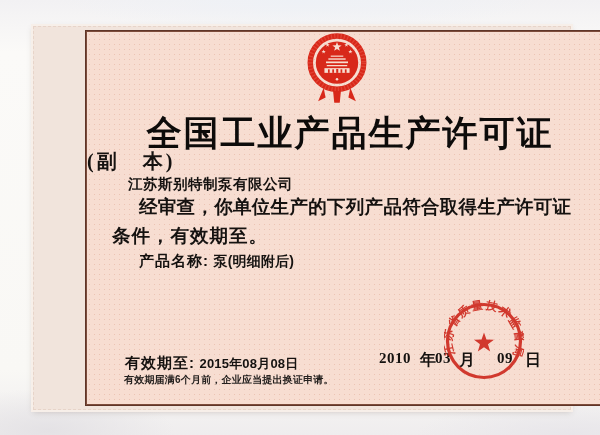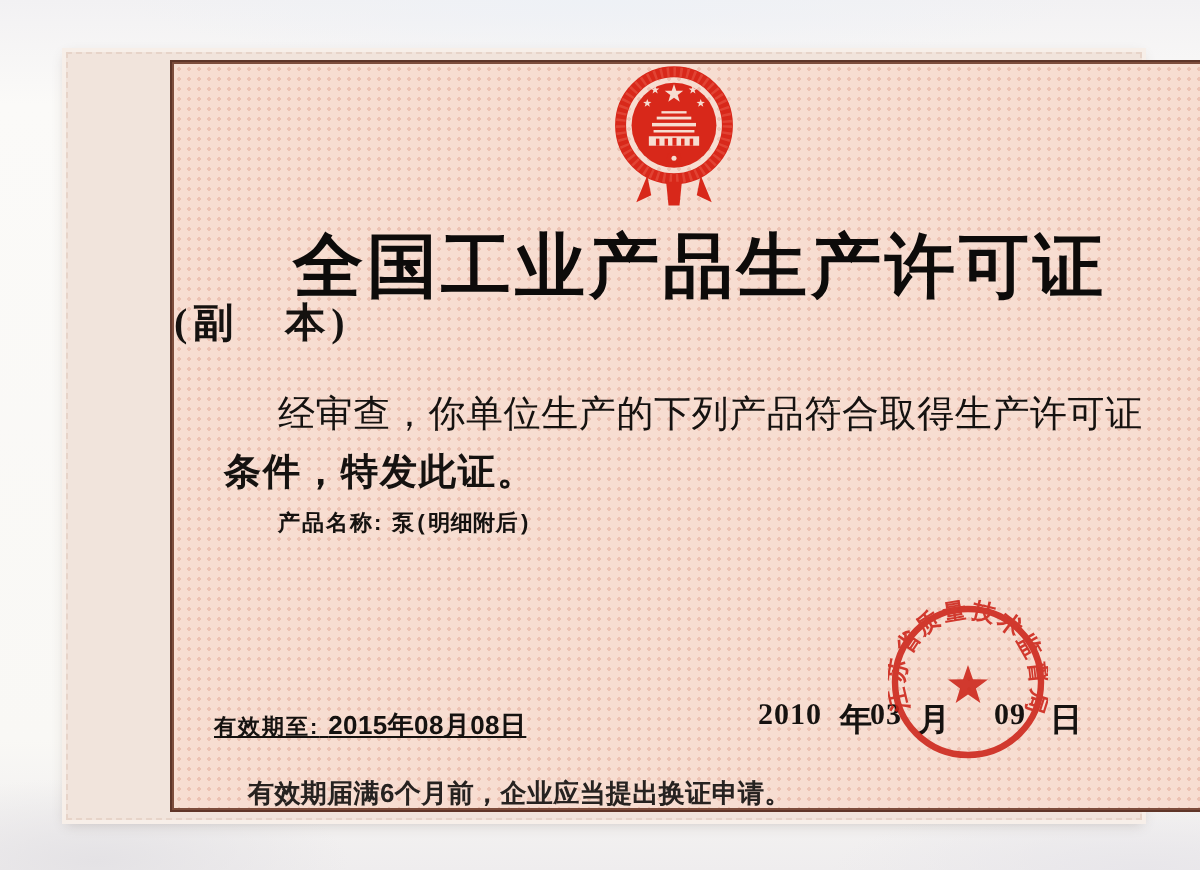--- a/index.html
+++ b/index.html
@@ -49,32 +49,32 @@
   .title{
     left:0;top:78px;width:100%;text-align:center;
     font-family:"Liberation Serif",serif;font-weight:700;
     font-size:35px;letter-spacing:2px;color:#0d0b0a;white-space:nowrap;
   }
   .subtitle{
     left:0;top:116px;width:100%;text-align:left;
     font-family:Liberation Serif, serif;font-size:20px;font-weight:600;letter-spacing:3px;
   }
   .company{left:41px;top:143px;font-size:14.5px;font-weight:600;letter-spacing:.5px;}
-  .stmt1{left:52px;top:162px;font-size:18.5px;font-weight:400;letter-spacing:.3px;white-space:nowrap;text-align:right;}
+  .stmt1{left:52px;top:162px;font-size:18.5px;font-weight:700;letter-spacing:.3px;white-space:nowrap;text-align:right;}
   .stmt2{left:25px;top:191px;font-size:18.5px;font-weight:700;letter-spacing:1px;}
   .field{white-space:nowrap;}
-  .field .lbl{font-size:11px;font-weight:700;letter-spacing:1px;}
+  .field .lbl{font-size:15px;font-weight:700;letter-spacing:1px;}
   .field .val{font-size:13px;font-weight:700;letter-spacing:.2px;}
   .f-product{left:52px;top:220px;}
-  .f-product .val{font-size:11px;font-family:Liberation Mono, monospace;}
+  .f-product .val{font-size:14px;}
   .f-addr{left:38px;top:255px;}
   .f-prod-addr{left:38px;top:278px;}
   .f-certno{left:38px;top:300px;}
-  .f-expiry{left:20px;top:322px;text-decoration:underline;}
-  .note{left:37px;top:356px;font-size:13px;font-weight:700;color:#262220;letter-spacing:.2px;}
+  .f-expiry{left:38px;top:322px;}
+  .note{left:37px;top:341px;font-size:10px;font-weight:700;color:#262220;letter-spacing:.2px;}
   .issue-date span{position:absolute;top:318px;font-weight:700;font-family:Liberation Serif, serif;}
   .d-num{font-size:15px;letter-spacing:.5px;}
   .d-unit{font-size:16px;font-family:"Liberation Serif",serif;}
   .d-year{left:292px;} .d-year-u{left:333px;}
   .d-month{left:348px;} .d-month-u{left:372px;}
   .d-day{left:410px;} .d-day-u{left:438px;}
   .seal{left:357px;top:268px;opacity:.88;z-index:5;}
 </style>
 </head>
 <body>
@@ -115,22 +115,23 @@
           <g fill="#d8281a">
             <path d="M25,72 l-7,17 9.5,-4.5 z"></path>
             <path d="M59,72 l7,17 -9.5,-4.5 z"></path>
             <path d="M37,76 h10 l-1.5,15 h-7 z"></path>
           </g>
         </svg>
 
         <div class="abs title">全国工业产品生产许可证</div>
         <div class="abs subtitle">(副　本)</div>
 
+        <div class="abs company">江苏斯别特制泵有限公司</div>
         <div class="abs stmt1">经审查，你单位生产的下列产品符合取得生产许可证</div>
-        <div class="abs stmt2">条件，特发此证。</div>
+        <div class="abs stmt2">条件，有效期至。</div>
 
         <div class="abs field f-product">
           <span class="lbl">产品名称:</span>
           <span class="val">泵(明细附后)</span>
         </div>
 
         <div class="abs field f-expiry">
           <span class="lbl">有效期至:</span>
           <span class="val">2015年08月08日</span>
         </div>

